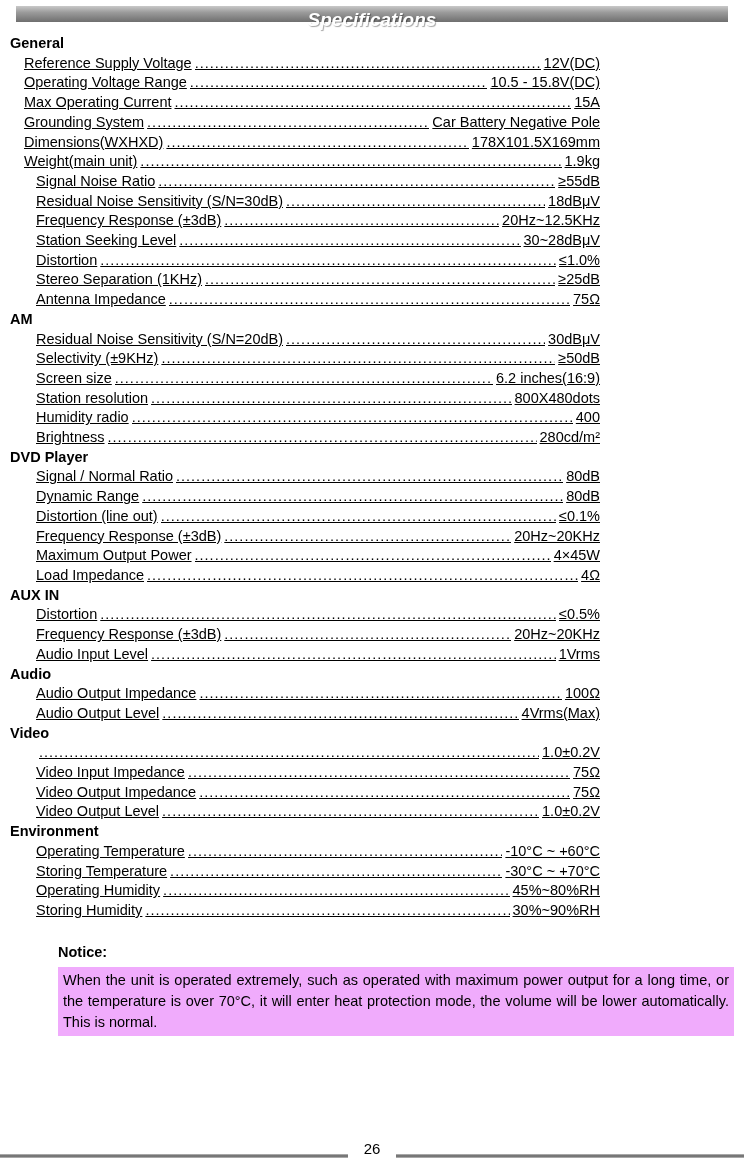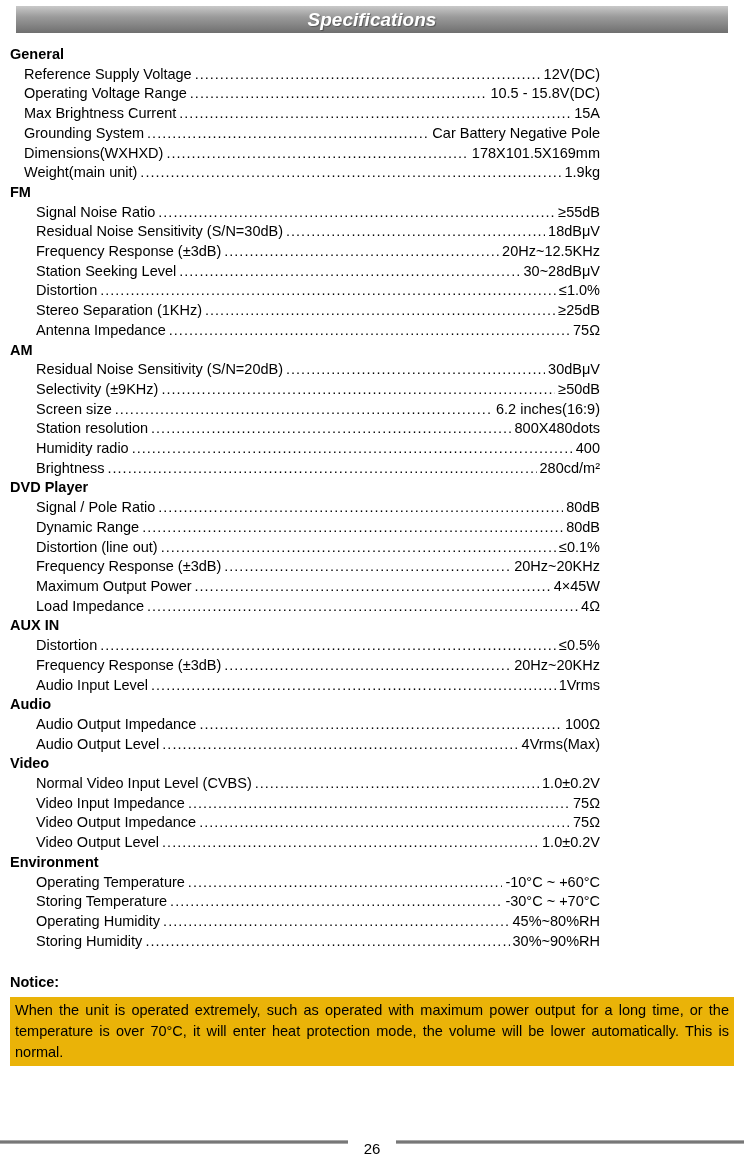--- a/index.html
+++ b/index.html
@@ -7,53 +7,53 @@
     width:744px; height:1168px;
     background:#ffffff;
     font-family:"Liberation Sans", sans-serif;
     font-size:14.5px;
     color:#000;
     position:relative;
     overflow:hidden;
   }
   .titlebar {
     margin:6px 16px 12px 16px;
-    height:27px;
+    height:16px;
     line-height:27px;
     text-align:center;
     font-size:19px;
     font-weight:bold;
     font-style:italic;
     color:#ffffff;
     background:linear-gradient(to bottom, #c9c9c9 0%, #9b9b9b 40%, #6f6f6f 100%);
     text-shadow:1px 1px 1px rgba(0,0,0,0.35);
   }
   .content { padding:0 10px; }
   .spec-list { padding-right:134px; }
   .sec-heading { font-weight:bold; line-height:19.7px; white-space:nowrap; }
-  .spec-row { display:flex; align-items:flex-start; line-height:19.7px; }
+  .spec-row { display:flex; align-items:flex-start; line-height:19.7px;text-decoration:underline; }
   .indent-1 { padding-left:14px; }
   .indent-2 { padding-left:26px; }
   .spec-label { white-space:nowrap; flex:0 0 auto; }
   .dots { flex:1 1 auto; overflow:hidden; white-space:nowrap; margin:0 3px; letter-spacing:1px; }
   .spec-value { white-space:nowrap; flex:0 0 auto; }
-  .notice { margin-top:20px; }
+  .notice { margin-top:20px;margin-left:48px; }
   .notice-heading { font-weight:bold; line-height:22px; margin-bottom:4px; }
   .notice-body {
-    background:#eab308;
+    background:#f0abfc;
     text-align:justify;
     line-height:21px;
     padding:3px 5px;
   }
   .footer {
     position:absolute;
     left:0; bottom:10px;
     width:744px;
     display:flex;
-    align-items:flex-start;
+    align-items:flex-end;
   }
   .footer-line {
     flex:1 1 auto;
     height:4px;
     background:linear-gradient(to bottom, #c0c0c0 0%, #5f5f5f 50%, #c0c0c0 100%);
   }
   .page-number { padding:0 16px; font-size:15px; line-height:18px; }
 </style>
 </head>
 <body>
@@ -67,40 +67,39 @@
         <span class="spec-label">Reference Supply Voltage</span>
         <span class="dots">........................................................................................................................................................................................................</span>
         <span class="spec-value">12V(DC)</span>
       </div>
       <div class="spec-row indent-1">
         <span class="spec-label">Operating Voltage Range</span>
         <span class="dots">........................................................................................................................................................................................................</span>
         <span class="spec-value">10.5 - 15.8V(DC)</span>
       </div>
       <div class="spec-row indent-1">
-        <span class="spec-label">Max Brightness Current</span>
+        <span class="spec-label">Max Operating Current</span>
         <span class="dots">........................................................................................................................................................................................................</span>
         <span class="spec-value">15A</span>
       </div>
       <div class="spec-row indent-1">
         <span class="spec-label">Grounding System</span>
         <span class="dots">........................................................................................................................................................................................................</span>
         <span class="spec-value">Car Battery Negative Pole</span>
       </div>
       <div class="spec-row indent-1">
         <span class="spec-label">Dimensions(WXHXD)</span>
         <span class="dots">........................................................................................................................................................................................................</span>
         <span class="spec-value">178X101.5X169mm</span>
       </div>
       <div class="spec-row indent-1">
         <span class="spec-label">Weight(main unit)</span>
         <span class="dots">........................................................................................................................................................................................................</span>
         <span class="spec-value">1.9kg</span>
       </div>
-      <div class="sec-heading">FM</div>
       <div class="spec-row indent-2">
         <span class="spec-label">Signal Noise Ratio</span>
         <span class="dots">........................................................................................................................................................................................................</span>
         <span class="spec-value">≥55dB</span>
       </div>
       <div class="spec-row indent-2">
         <span class="spec-label">Residual Noise Sensitivity (S/N=30dB)</span>
         <span class="dots">........................................................................................................................................................................................................</span>
         <span class="spec-value">18dBμV</span>
       </div>
@@ -155,21 +154,21 @@
         <span class="dots">........................................................................................................................................................................................................</span>
         <span class="spec-value">400</span>
       </div>
       <div class="spec-row indent-2">
         <span class="spec-label">Brightness</span>
         <span class="dots">........................................................................................................................................................................................................</span>
         <span class="spec-value">280cd/m²</span>
       </div>
       <div class="sec-heading">DVD Player</div>
       <div class="spec-row indent-2">
-        <span class="spec-label">Signal / Pole Ratio</span>
+        <span class="spec-label">Signal / Normal Ratio</span>
         <span class="dots">........................................................................................................................................................................................................</span>
         <span class="spec-value">80dB</span>
       </div>
       <div class="spec-row indent-2">
         <span class="spec-label">Dynamic Range</span>
         <span class="dots">........................................................................................................................................................................................................</span>
         <span class="spec-value">80dB</span>
       </div>
       <div class="spec-row indent-2">
         <span class="spec-label">Distortion (line out)</span>
@@ -213,21 +212,20 @@
         <span class="dots">........................................................................................................................................................................................................</span>
         <span class="spec-value">100Ω</span>
       </div>
       <div class="spec-row indent-2">
         <span class="spec-label">Audio Output Level</span>
         <span class="dots">........................................................................................................................................................................................................</span>
         <span class="spec-value">4Vrms(Max)</span>
       </div>
       <div class="sec-heading">Video</div>
       <div class="spec-row indent-2">
-        <span class="spec-label">Normal Video Input Level (CVBS)</span>
         <span class="dots">........................................................................................................................................................................................................</span>
         <span class="spec-value">1.0±0.2V</span>
       </div>
       <div class="spec-row indent-2">
         <span class="spec-label">Video Input Impedance</span>
         <span class="dots">........................................................................................................................................................................................................</span>
         <span class="spec-value">75Ω</span>
       </div>
       <div class="spec-row indent-2">
         <span class="spec-label">Video Output Impedance</span>

